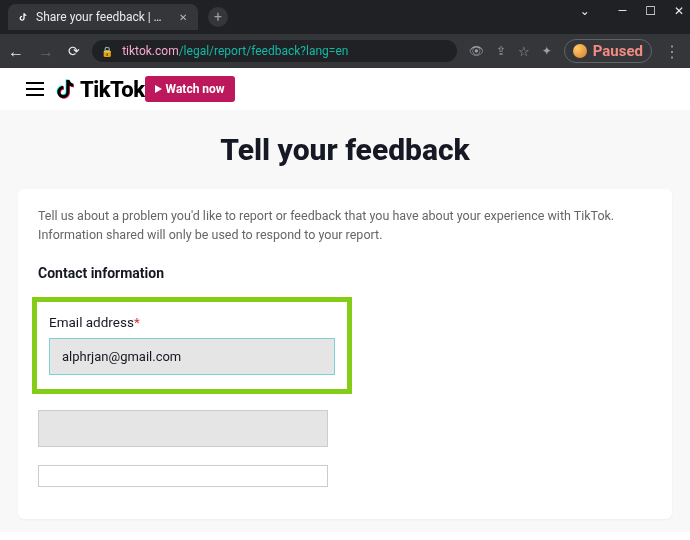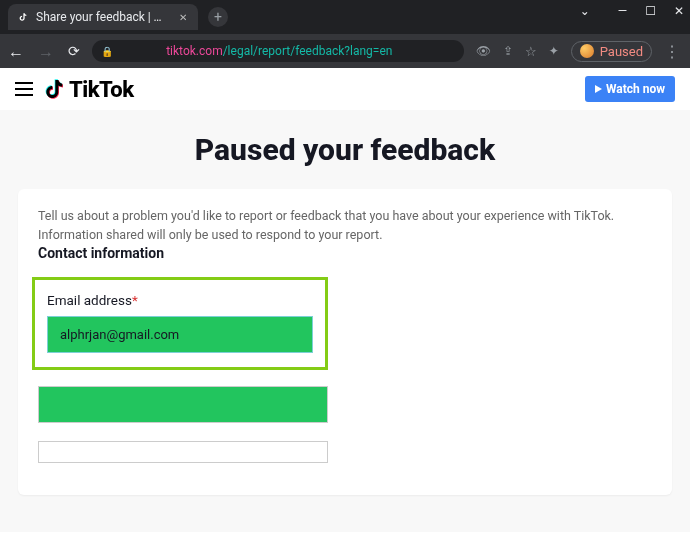--- a/index.html
+++ b/index.html
@@ -9,47 +9,47 @@
   .titlebar { display: flex; align-items: center; height: 34px; background: #202124; position: relative; }
   .tab { display: flex; align-items: center; gap: 8px; background: #35363a; padding: 6px 12px 6px 10px; border-top-left-radius: 8px; border-top-right-radius: 8px; margin-left: 8px; max-width: 190px; font-size: 12px; color: #e8eaed; }
   .tab span { white-space: nowrap; overflow: hidden; text-overflow: ellipsis; }
   .tab-close { margin-left: 6px; }
   .newtab { margin-left: 10px; width: 20px; height: 20px; display:flex; align-items:center; justify-content:center; background:#35363a; border-radius:50%; font-size:14px; color:#9aa0a6;}
   .window-controls { position: absolute; right: 6px; top: 4px; display: flex; gap: 18px; color: #e8eaed; font-size: 12px; }
   .window-controls .chev { margin-right: 10px; }
   .toolbar { display: flex; align-items: center; height: 34px; background: #35363a; padding: 0 8px; gap: 12px; }
   .nav-icons { display: flex; gap: 14px; align-items: center; color: #cfcfcf; }
   .addr { flex: 1; display: flex; align-items: center; background: #202124; border-radius: 14px; padding: 4px 10px; gap: 8px; color: #cfcfcf; font-size: 12px; }
-  .addr .domainhost { color: #ec4899; margin-left: 44px; }
+  .addr .domainhost { color: #f9a8d4; }
   .addr .path { color: #14b8a6; }
   .right-icons { display: flex; gap: 12px; align-items: center; color:#9aa0a6; }
-  .paused { display:flex; align-items:center; gap:6px; border:1px solid #5f6368; padding:2px 8px; border-radius:12px; font-size:13px; color:#f28b82;}
+  .paused { display:flex; align-items:center; gap:6px; border:1px solid #5f6368; padding:2px 8px; border-radius:12px; font-size:15px; color:#f28b82;font-weight:bold;}
   .avatar { width:14px; height:14px; border-radius:50%; background: radial-gradient(circle at 30% 30%, #ffcc66, #d97a2b); }
   .dots { letter-spacing: 2px; }
 
   
   .page { background: #ffffff; height: calc(540px - 68px); overflow: hidden; }
-  .header { display:flex; align-items:center; justify-content:space-between; padding: 8px 15px; border-bottom: 0; }
+  .header { display:flex; align-items:center; justify-content:flex-start; padding: 8px 26px; border-bottom: 0; }
   .header-left { display:flex; align-items:center; gap:10px; }
   .ham { width:18px; height:14px; display:flex; flex-direction:column; justify-content:space-between; }
   .ham span { display:block; height:2px; background:#000; }
   .logo-text { font-size: 22px; font-weight: 800; letter-spacing: -0.5px; }
-  .watch { background:#3b82f6; color:#fff; border:none; padding:6px 10px; font-size:12px; font-weight:700; border-radius:3px; display:flex; align-items:center; gap:4px;}
+  .watch { background:#be185d; color:#fff; border:none; padding:6px 10px; font-size:12px; font-weight:700; border-radius:3px; display:flex; align-items:center; gap:4px;}
   .watch .play { width:0; height:0; border-left:7px solid #fff; border-top:4px solid transparent; border-bottom:4px solid transparent; }
 
   .content-wrap { background:#f8f8f8; height: calc(100% - 50px); padding-top: 10px;}
   .title { text-align:center; font-size: 30px; font-weight: 800; color:#161823; margin: 12px 0 22px; }
   .card { background:#fff; margin: 0 18px; border-radius:6px; padding: 18px 20px; box-shadow: 0 1px 2px rgba(0,0,0,0.05); }
-  .intro { font-size: 12.5px; color:#666; line-height:1.5; }
+  .intro { font-size: 12.5px; color:#666; line-height:1.5; margin-bottom: 20px; }
   .section-h { font-size: 14px; font-weight: 700; color:#161823; margin-bottom: 16px; }
   .field-group { margin-bottom: 14px; }
   .field-label { font-size: 13.5px; color:#161823; margin-bottom: 8px; display:block; }
   .req { color:#d83030; }
-  .input { width: 290px; padding: 10px 12px; font-size: 13px; border:1px solid #ccc; background:#22c55e; color:#161823; outline:none; }
-  .email-box { border: 3px solid #84cc16; padding: 12px 12px 14px 12px; width: 296px; margin-left:-6px; margin-bottom: 16px; }
+  .input { width: 290px; padding: 10px 12px; font-size: 13px; border:1px solid #ccc; background:#e5e5e5; color:#161823; outline:none; }
+  .email-box { border: 5px solid #84cc16; padding: 12px 12px 14px 12px; width: 320px; margin-left:-6px; margin-bottom: 16px; }
   .email-box .input { border:1px solid #7dd0d6; width:100%; }
   .hint { font-size: 11.5px; color:#888; margin-top: 10px; }
   .select { width:290px; padding: 10px 12px; font-size:13px; border:1px solid #ccc; background:#fff; color:#888; display:flex; justify-content:space-between; align-items:center; }
   svg { display:block; }
 </style>
 </head>
 <body>
 
 <div class="chrome">
   <div class="titlebar">
@@ -109,21 +109,21 @@
         <span class="logo-text">TikTok</span>
       </div>
     </div>
     <button class="watch">
       <span class="play"></span>
       <span>Watch now</span>
     </button>
   </div>
 
   <div class="content-wrap">
-    <h1 class="title">Paused your feedback</h1>
+    <h1 class="title">Tell your feedback</h1>
     <div class="card">
       <p class="intro">Tell us about a problem you'd like to report or feedback that you have about your experience with TikTok. Information shared will only be used to respond to your report.</p>
       <div class="section-h">Contact information</div>
 
       <div class="email-box">
         <label class="field-label">
           <span>Email address</span><span class="req">*</span>
         </label>
         <input class="input" type="text" value="alphrjan@gmail.com" style="">
       </div>

